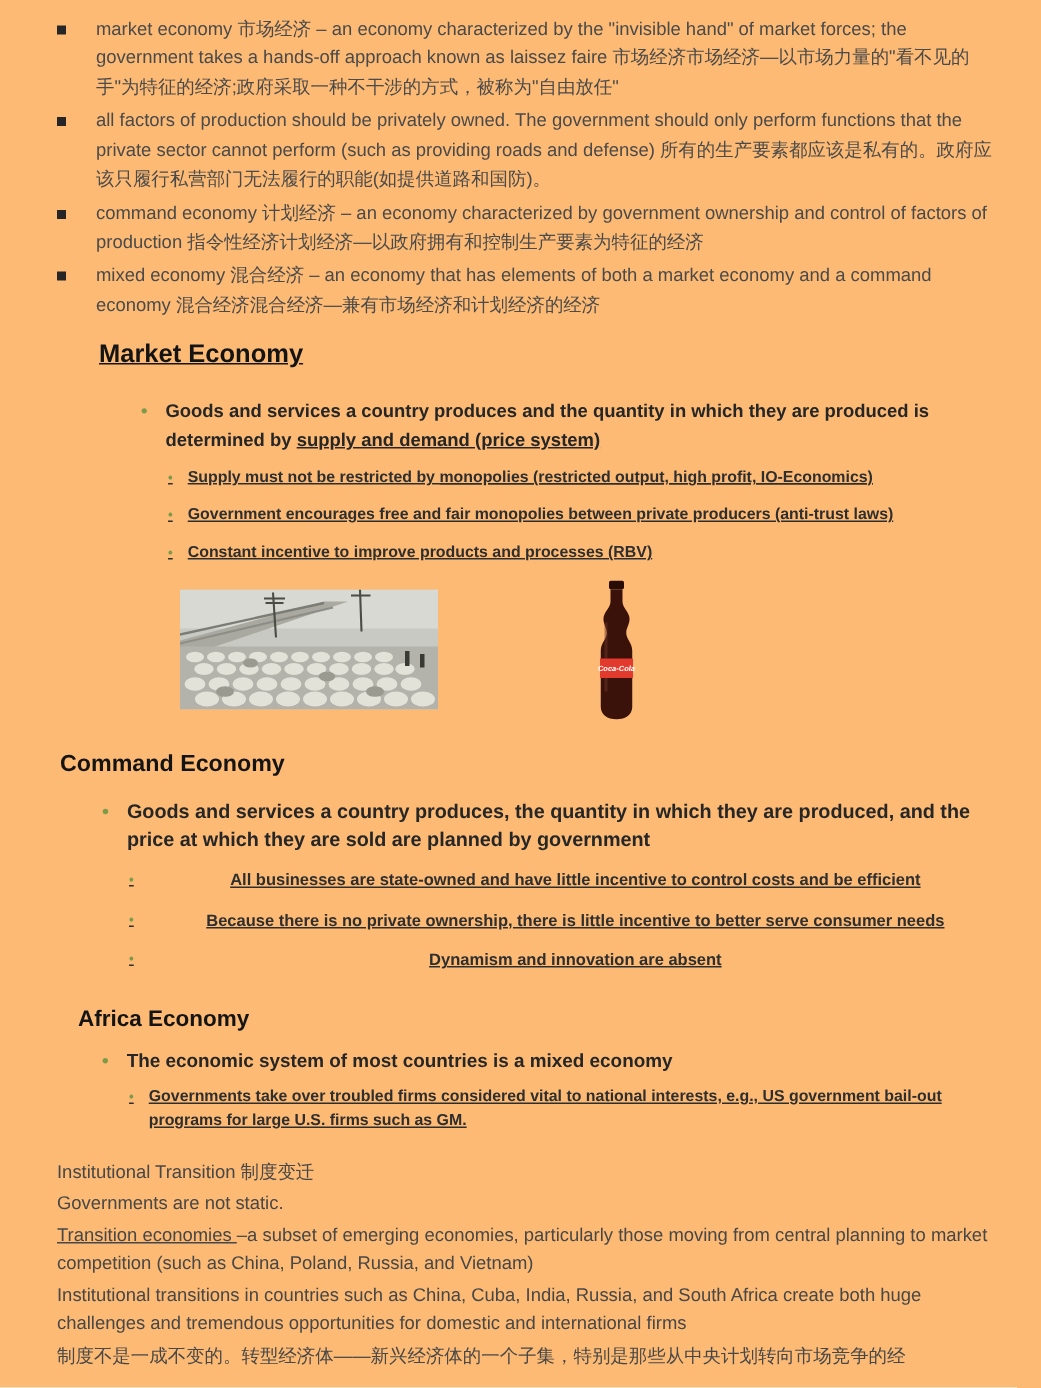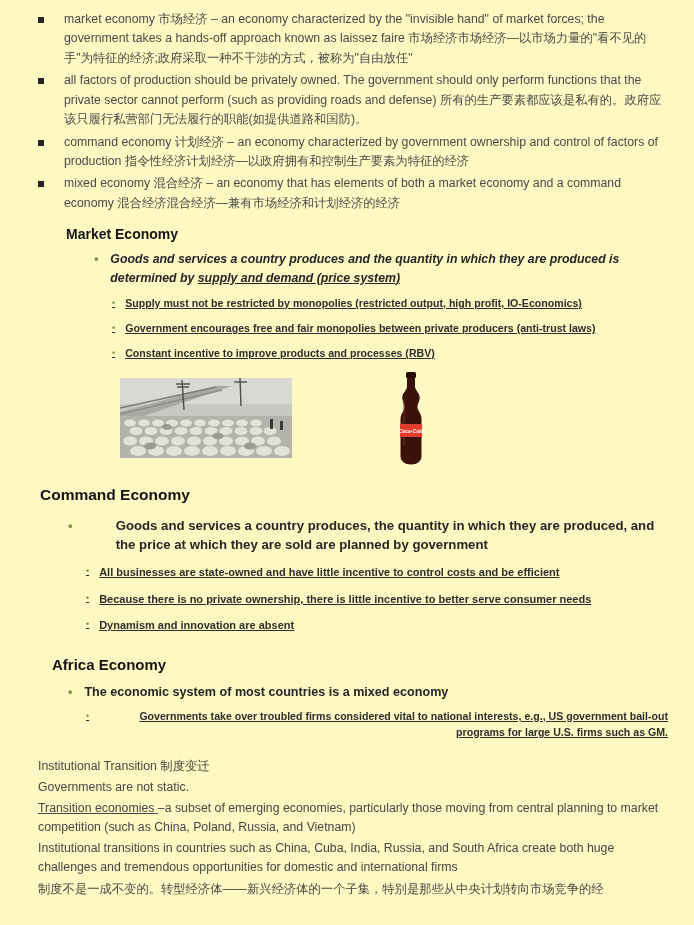--- a/index.html
+++ b/index.html
@@ -1,39 +1,39 @@
 <!DOCTYPE html>
 <html><head>
 <meta charset="utf-8">
 <style>
   html,body{margin:0;padding:0;background:#ffffff;}
   .page{
-    width:694px;height:925px;background:#fef9c3;box-sizing:border-box;
+    width:694px;height:925px;background:#fdba74;box-sizing:border-box;
     font-family:"Liberation Sans","DejaVu Sans",sans-serif;
     color:#3f3f3f;padding:10px 26px 0 38px;overflow:hidden;position:relative;
   }
   
   .toplist{list-style:none;margin:0;padding:0;}
   .toplist li{display:flex;margin-bottom:3px;}
   .sqb{flex:0 0 6px;width:6px;height:6px;background:#262626;margin-top:7px;}
   .toptext{flex:1;margin-left:20px;font-size:12.3px;line-height:1.58;color:#4a4a4a;}
   
   .h{font-weight:700;color:#141414;}
-  .h-market{font-size:14px;margin:13px 0 8px 28px;}
+  .h-market{font-size:17px;margin:13px 0 19px 28px;text-decoration:underline;}
   .h-command{font-size:15.5px;margin:20px 0 12px 2px;}
   .h-mixed{font-size:15px;margin:22px 0 10px 14px;}
   
   .l1{display:flex;font-weight:700;color:#262626;}
   .l2{display:flex;font-weight:700;color:#2e2e2e;text-decoration:underline;}
-  .sec-m .l1{margin-left:56px;font-size:12.3px;line-height:1.5;font-style:italic;}
+  .sec-m .l1{margin-left:56px;font-size:12.3px;line-height:1.5;}
   .sec-m .l2{margin:9px 0 0 74px;font-size:10.6px;line-height:1.5;}
-  .sec-c .l1{margin-left:30px;font-size:13.2px;line-height:1.45;gap:31px;}
-  .sec-c .l2{margin:10px 0 0 48px;font-size:11px;line-height:1.5;}
+  .sec-c .l1{margin-left:30px;font-size:13.2px;line-height:1.45;}
+  .sec-c .l2{margin:10px 0 0 48px;font-size:11px;line-height:1.5;text-align:center;}
   .sec-x .l1{margin-left:30px;font-size:12.6px;line-height:1.45;align-items:center;}
-  .sec-x .l2{margin:8px 0 0 48px;font-size:10.6px;line-height:1.5;text-align:right;}
+  .sec-x .l2{margin:8px 0 0 48px;font-size:10.6px;line-height:1.5;}
   .dot1{flex:0 0 auto;color:#7d9a48;margin-right:12px;}
   .dot1::before{content:"\2022";}
   .dot2{flex:0 0 auto;color:#7d9a48;font-size:9px;margin:1px 10px 0 0;}
   .dot2::before{content:"\2022";}
   .ltext{flex:1;}
   .u{text-decoration:underline;}
   
   .img-row{display:flex;align-items:flex-start;margin:16px 0 0 82px;gap:102px;}
   .photo{width:172px;height:80px;display:block;}
   .bottle{width:34px;height:94px;display:block;margin-top:-6px;}

